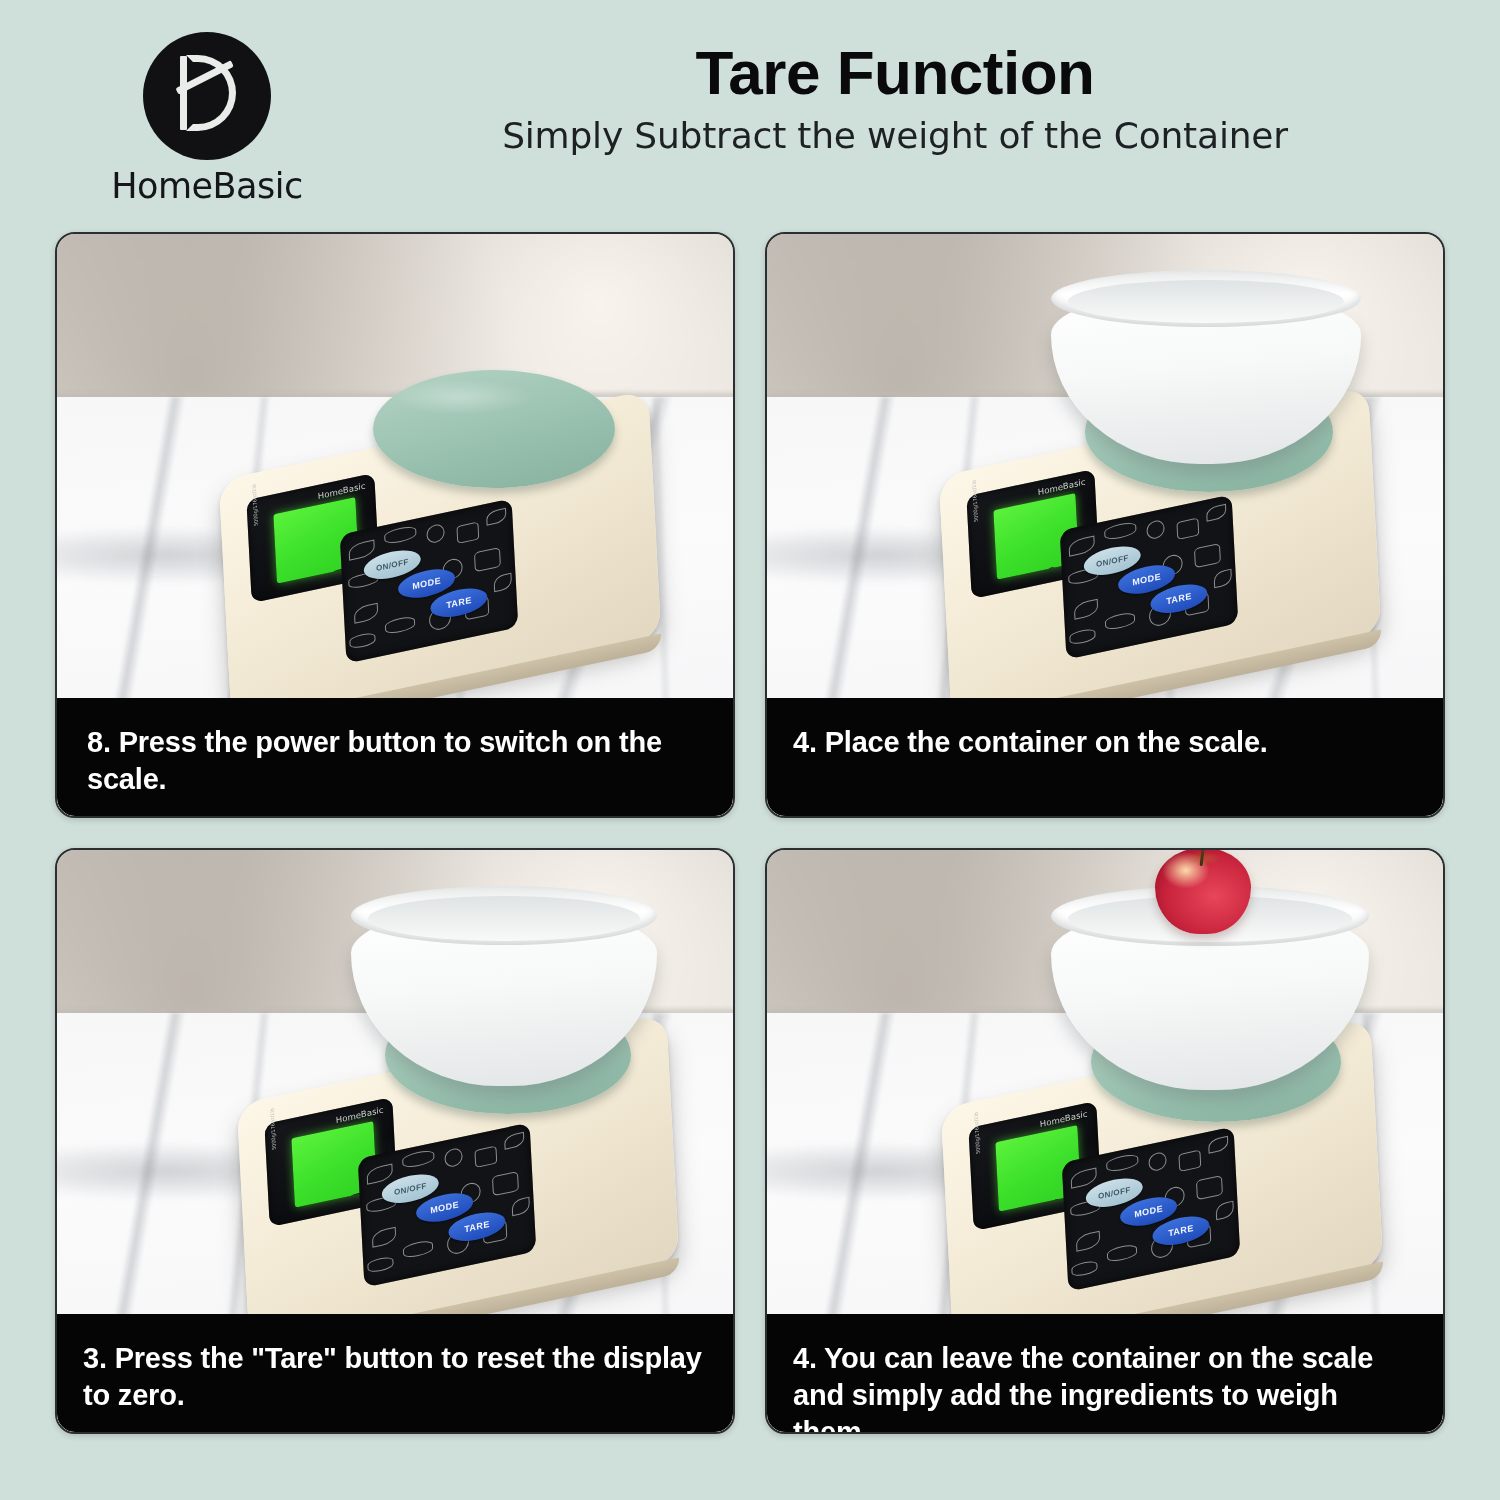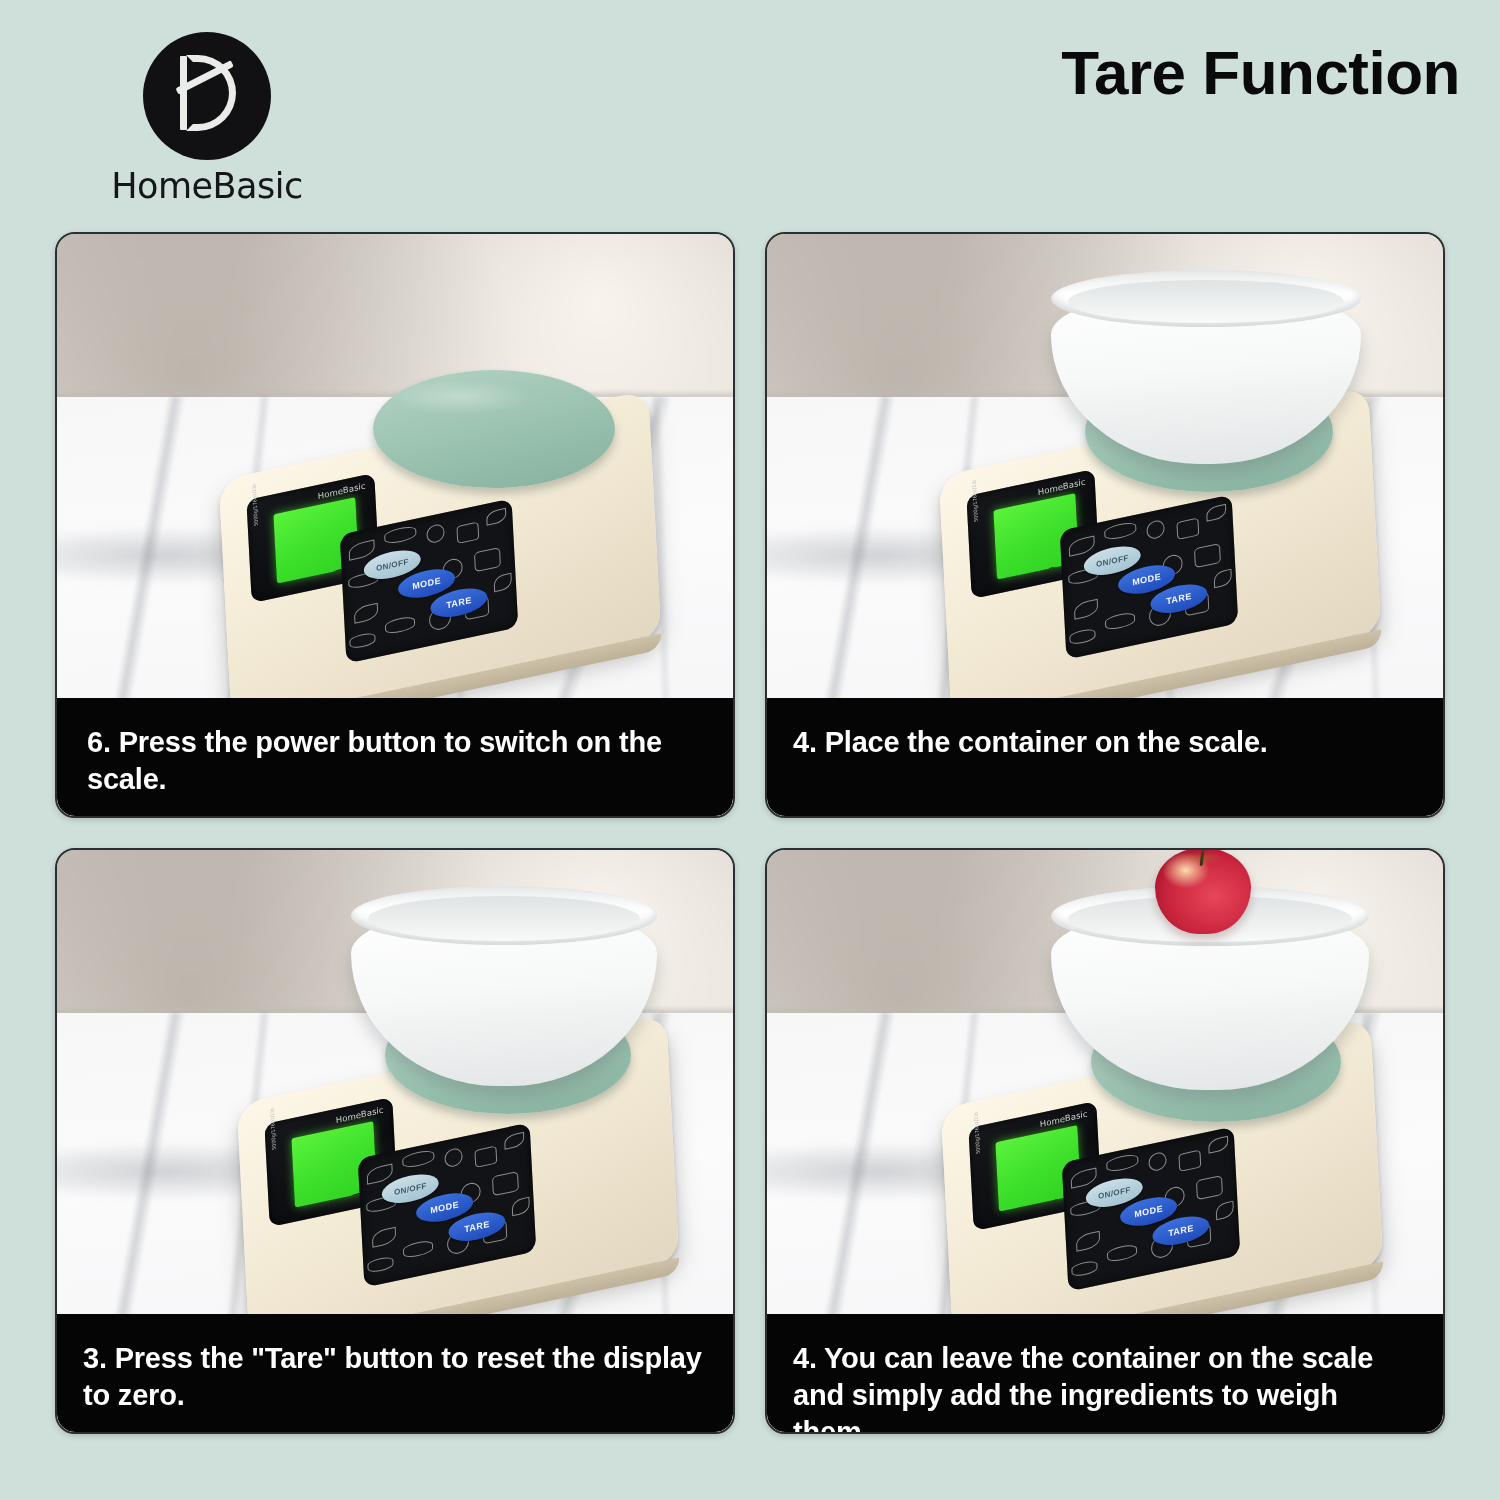--- a/index.html
+++ b/index.html
@@ -59,21 +59,20 @@
   }
   .title-block {
     position: absolute; left: 330px; top: 40px;
     width: 1130px; text-align: center;
   }
   .main-title {
     font-size: 62px; font-weight: 700;
     color: #0a0a0c; letter-spacing: -0.5px;
     line-height: 1.05;
     font-family: "Liberation Sans", sans-serif;
-    text-align: right;
   }
   .sub-title {
     margin-top: 10px;
     font-size: 36px; font-weight: 400;
     color: #1d2124; letter-spacing: -0.2px;
     font-family: "DejaVu Sans", sans-serif;
   }
 
   
   .grid {
@@ -352,20 +351,21 @@
       <div class="brand-mark">
         <span class="hb-h"></span>
         <span class="hb-bowl"></span>
         <span class="hb-diag"></span>
       </div>
       <div class="brand-name">HomeBasic</div>
     </div>
 
     <div class="title-block">
       <div class="main-title">Tare Function</div>
+      <div class="sub-title">Simply Subtract the weight of the Container</div>
     </div>
 
   </div>
 
   <div class="grid">
 
     <div class="card">
       <div class="photo">
         <div class="backdrop"></div>
         <div class="counter-top-edge"></div>
@@ -401,21 +401,21 @@
             <span class="veg oval" style="left:4px;  top:104px;width:26px; height:13px;"></span>
 
             <div class="btn btn-onoff" style="left:22px; top:28px;">ON/OFF</div>
             <div class="btn btn-mode" style="left:55px; top:54px;">MODE</div>
             <div class="btn btn-tare" style="left:86px; top:80px;">TARE</div>
           </div>
         </div>
       </div>
 
       <div class="caption cap-1">
-        <div class="caption-text indent">6.  Press the power button to switch on the scale.</div>
+        <div class="caption-text indent">8.  Press the power button to switch on the scale.</div>
       </div>
     </div>
 
     <div class="card">
       <div class="photo">
         <div class="backdrop"></div>
         <div class="counter-top-edge"></div>
         <div class="counter"></div>
 
         <div class="scale" style="left:178px; top:196px;">

